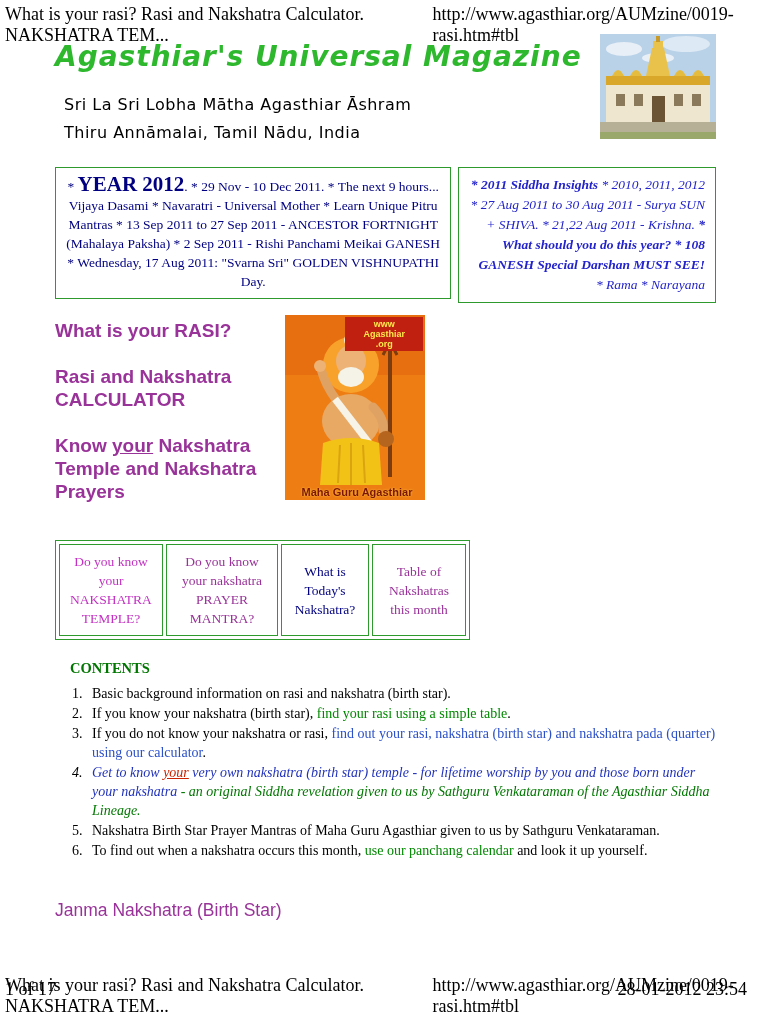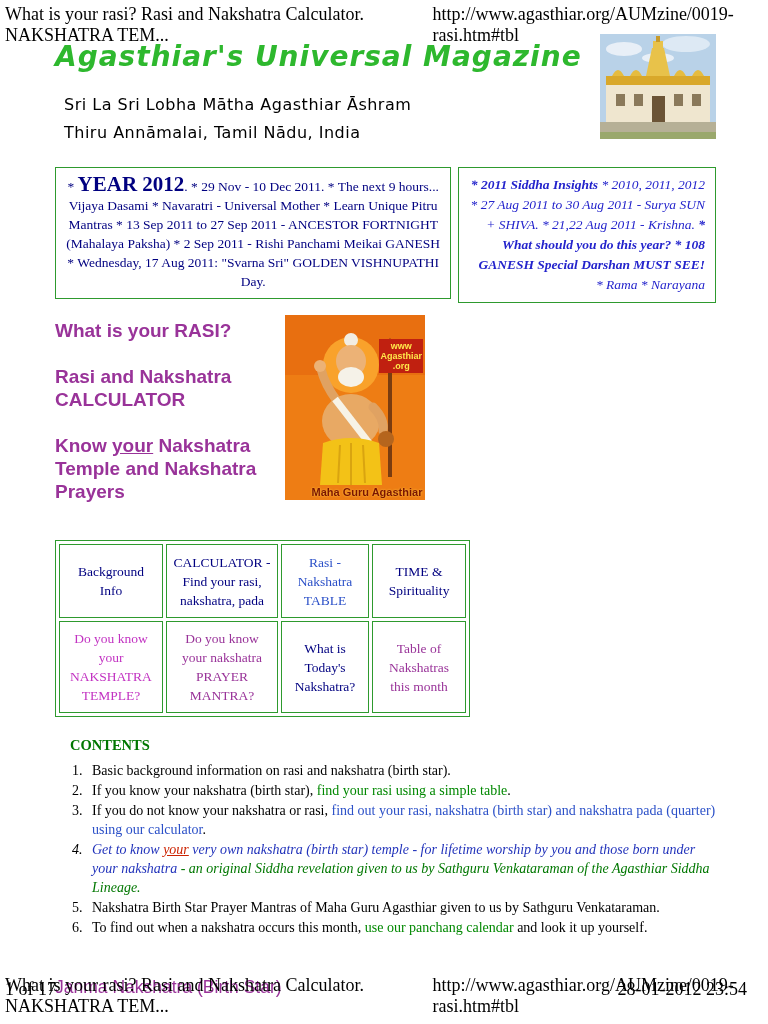--- a/index.html
+++ b/index.html
@@ -59,24 +59,24 @@
   }
   .ph .u { text-decoration: underline; }
   .guru-image {
     position: relative; width: 140px; height: 185px; flex: none;
     background: #ee7d14; overflow: hidden;
   }
   .guru-watermark {
     position: absolute; top: 2px; right: 2px; z-index: 2;
     background: #c02010; color: #ffe84a;
     font-family: "Liberation Sans", sans-serif; font-size: 9px; line-height: 10px;
-    text-align: center; padding: 2px 1px; font-weight: bold; margin-top: 22px;
+    text-align: center; padding: 2px 18px; font-weight: bold;
   }
   .guru-caption {
-    position: absolute; bottom: 2px; left: 12px; width: 100%; z-index: 2;
+    position: absolute; bottom: 2px; left: 2px; width: 100%; z-index: 2;
     text-align: center; color: #7c1400;
     font-family: "Liberation Sans", sans-serif; font-weight: bold; font-size: 11px;
     text-shadow: 0 0 2px #ffd24a;
   }
 
   
   .nav-table {
     margin-top: 14px; border-collapse: separate; border-spacing: 3px;
     border: 1px solid #2e9a2e;
   }
@@ -194,26 +194,20 @@
         <path d="M38 128 Q66 118 94 128 L97 170 L35 170 Z" fill="#f3c217"></path>
         <path d="M55 130 L53 168 M66 128 L66 170 M78 130 L80 168" stroke="#d9a410" stroke-width="2" fill="none"></path>
         <circle cx="101" cy="124" r="8" fill="#b5651d"></circle>
       </svg>
       <div class="guru-caption">Maha Guru Agasthiar</div>
     </div>
   </div>
 
   <table class="nav-table">
     <tbody>
-        <tr class="r1">
-      <td class="c-navy w1">Background Info</td>
-      <td class="c-navy w2">CALCULATOR - Find your rasi, nakshatra, pada</td>
-      <td class="c-bluelink w3">Rasi - Nakshatra TABLE</td>
-      <td class="c-navy w4">TIME &amp; Spirituality</td>
-    </tr>
     <tr class="r2">
       <td class="c-magenta w1">Do you know your NAKSHATRA TEMPLE?</td>
       <td class="c-purple w2">Do you know your nakshatra PRAYER MANTRA?</td>
       <td class="c-navy w3">What is Today's Nakshatra?</td>
       <td class="c-purple w4">Table of Nakshatras this month</td>
     </tr>
   </tbody>
     </table>
 
   <div class="contents">

